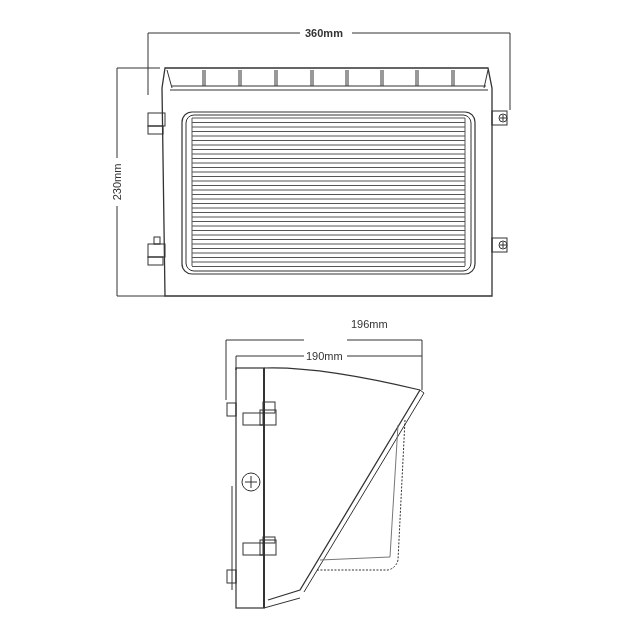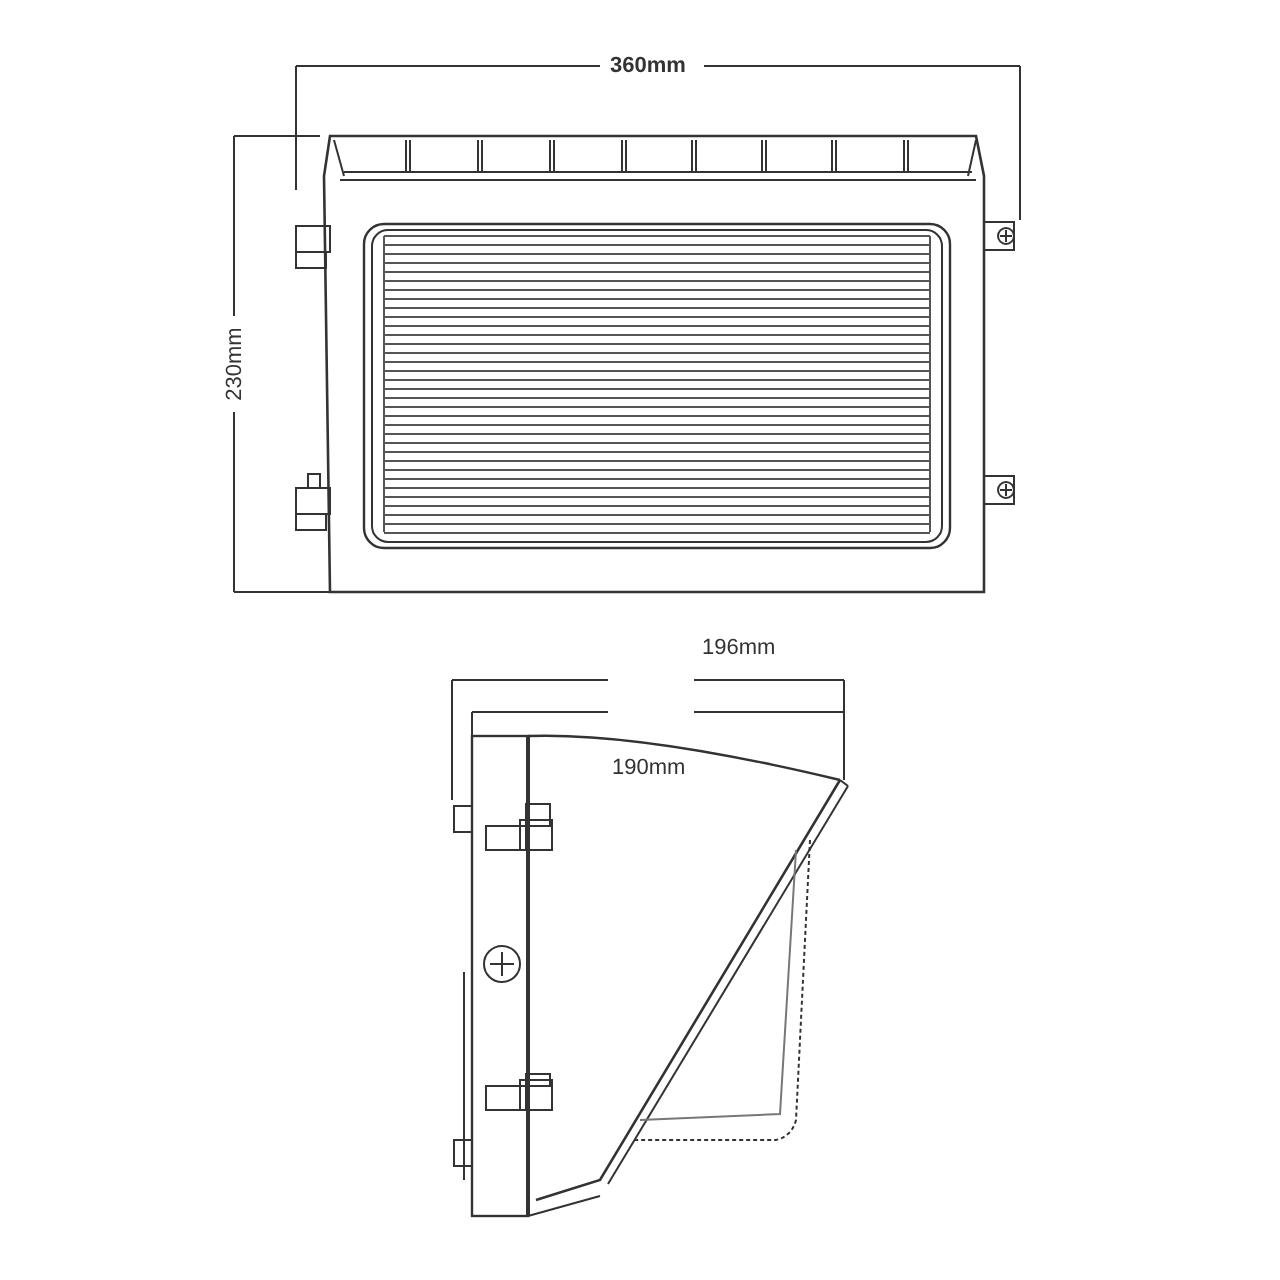--- a/index.html
+++ b/index.html
@@ -160,13 +160,13 @@
       <circle cx="251" cy="482" r="9"></circle>
       <line x1="245" y1="482" x2="257" y2="482"></line>
       <line x1="251" y1="476" x2="251" y2="488"></line>
     </g>
   </g>
 </svg>
 
 <div class="dim-label" style="left:303px; top:27px;font-weight:bold;">360mm</div>
 <div class="dim-label vert" style="left:97px; top:176px;">230mm</div>
 <div class="dim-label" style="left:304px; top:318px;margin-left:45px;">196mm</div>
-<div class="dim-label" style="left:304px; top:350px;margin-top:28px;">190mm</div>
+<div class="dim-label" style="left:304px; top:350px;">190mm</div>
 
 </body></html>

